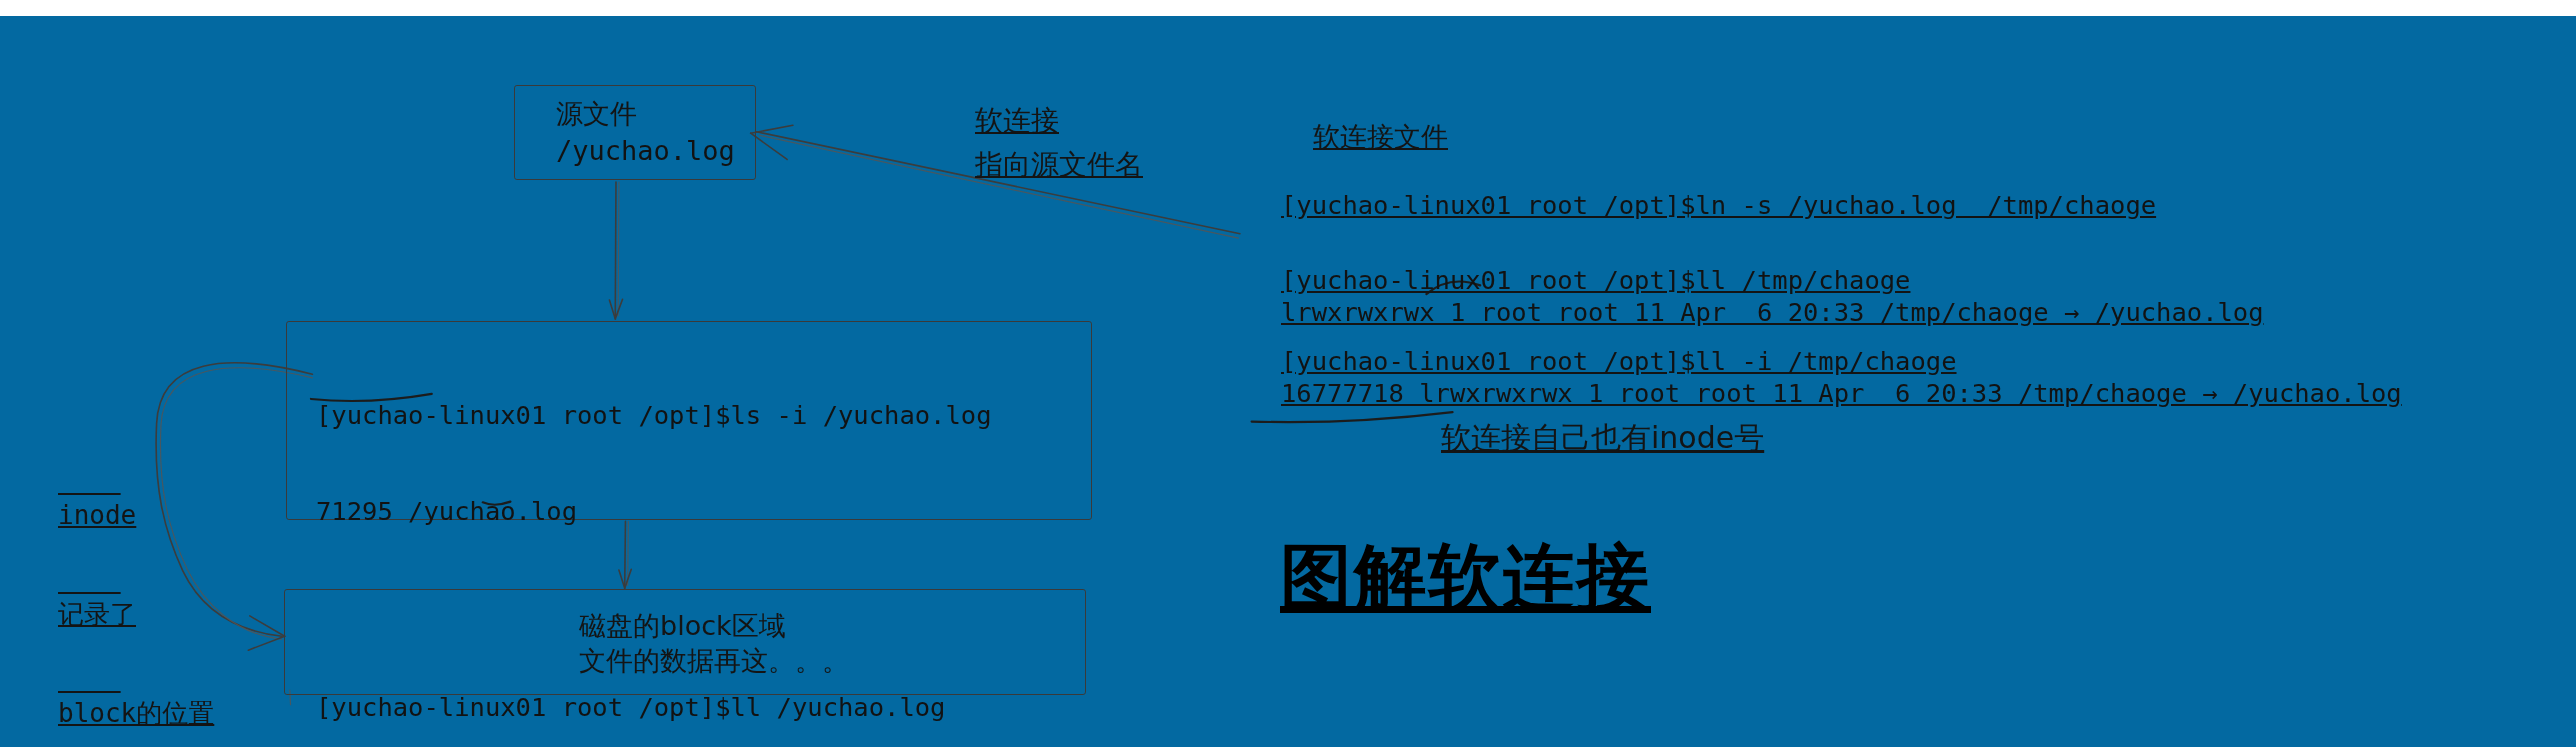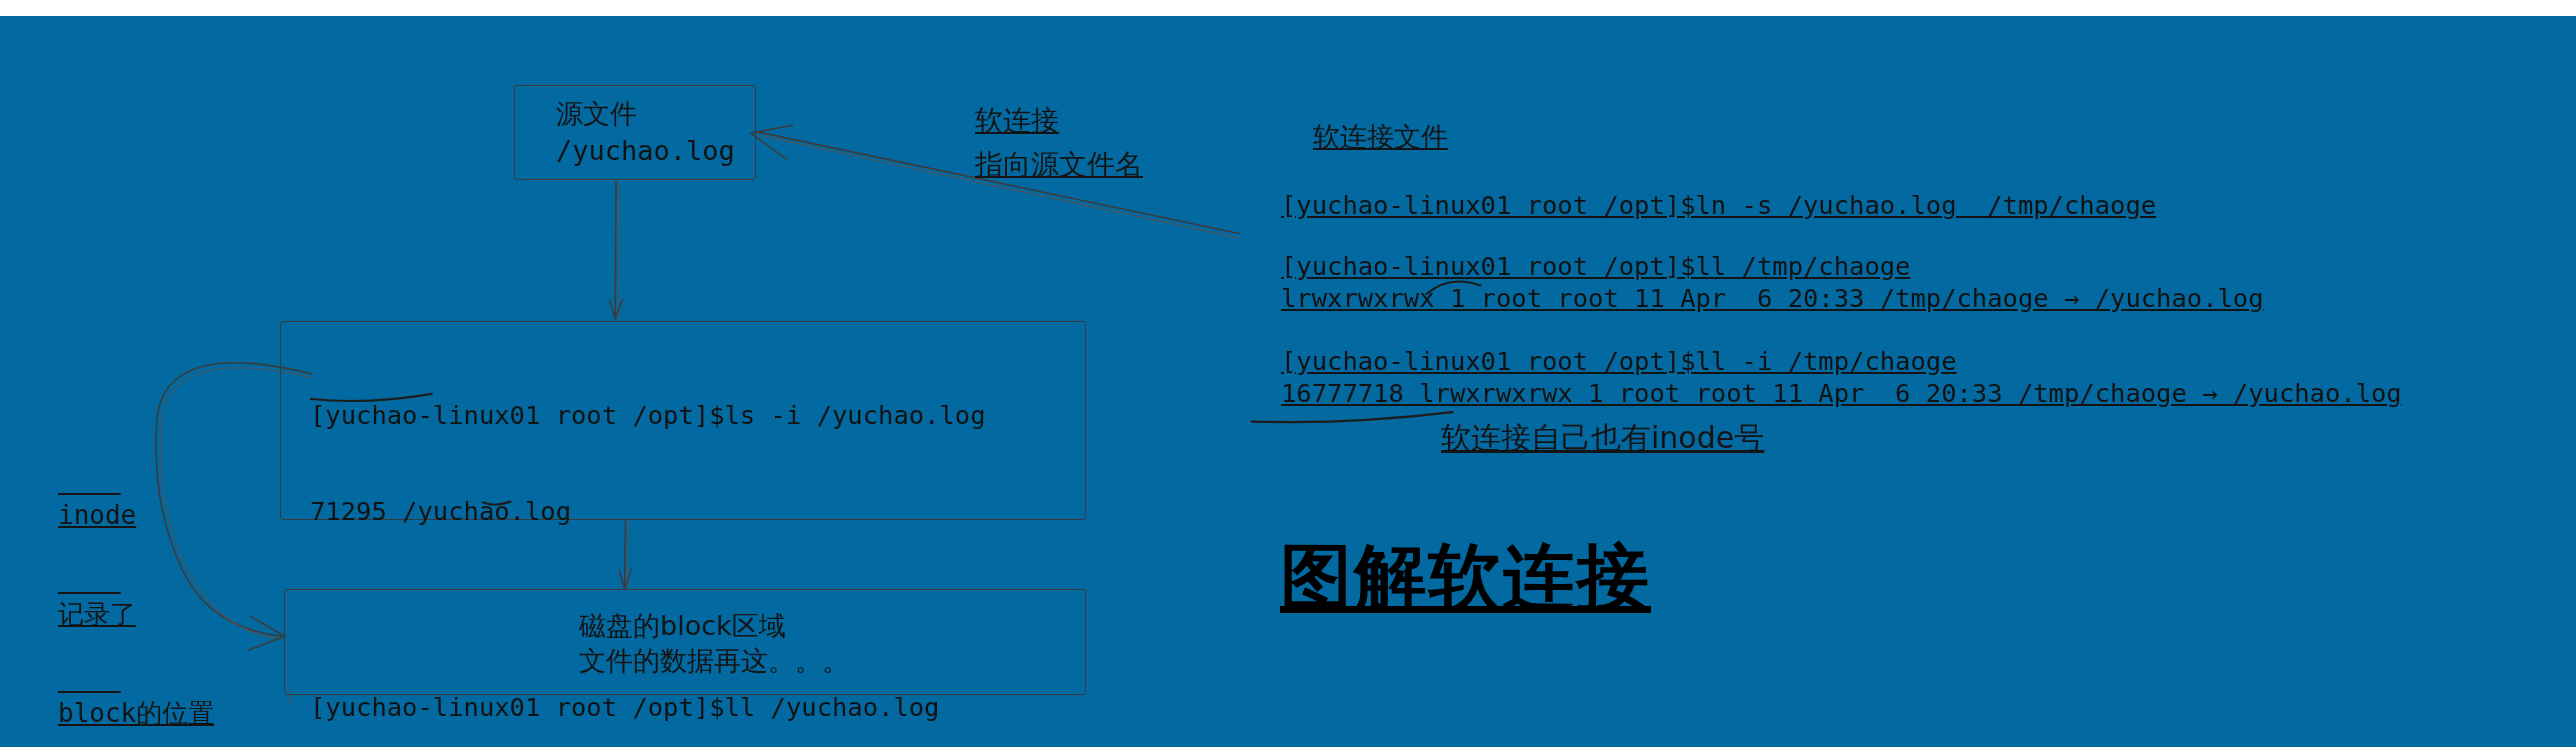--- a/index.html
+++ b/index.html
@@ -26,36 +26,36 @@
     position:absolute;
     border:1.8px solid #3a3a3a;
     border-radius:2.9px;
     background:transparent;
     box-sizing:border-box;
   }
   
   .source-box{left:514px;top:69px;width:242px;height:95px;}
   .source-box .inner{padding:8.7px 0 0 41px;line-height:37px;font-size:27px;}
   
-  .inode-box{left:280px;top:305px;width:806px;height:199px;}
+  .inode-box{left:286px;top:305px;width:806px;height:199px;}
   .inode-box .inner{padding:13px 0 0 29px;font-size:25.5px;line-height:32px;}
   .gapline{height:36px;}
   
   .block-box{left:284px;top:573px;width:802px;height:106px;}
   .block-box .inner{padding:17.5px 0 0 294px;font-size:27px;line-height:35px;}
   
   .link-label{left:975px;top:83px;font-size:28px;line-height:44px;}
   
   .inode-note{left:58px;top:417px;font-size:26px;line-height:33px;
     font-family:"DejaVu Sans Mono","Liberation Mono",monospace;white-space:pre;}
   
   .panel-header{left:1313px;top:103px;font-size:27px;text-align:center;}
   .cmd{font-size:25.5px;line-height:32px;}
   .cmd1{left:1281px;top:173px;text-align:right;}
-  .cmd2{left:1281px;top:234px;}
+  .cmd2{left:1281px;top:248px;}
   .cmd3{left:1281px;top:329px;}
   .inode-annot{left:1441px;top:402px;font-size:30px;}
   .big-title{
     left:1280px;top:514px;
     font-size:72px;font-weight:700;letter-spacing:2.2px;
     color:#000000;
     text-align:right;
   }
   .bottom-bar{left:0;top:742px;width:309px;height:5.8px;background:#101010;}
   svg.layer{position:absolute;left:0;top:0;pointer-events:none;}

